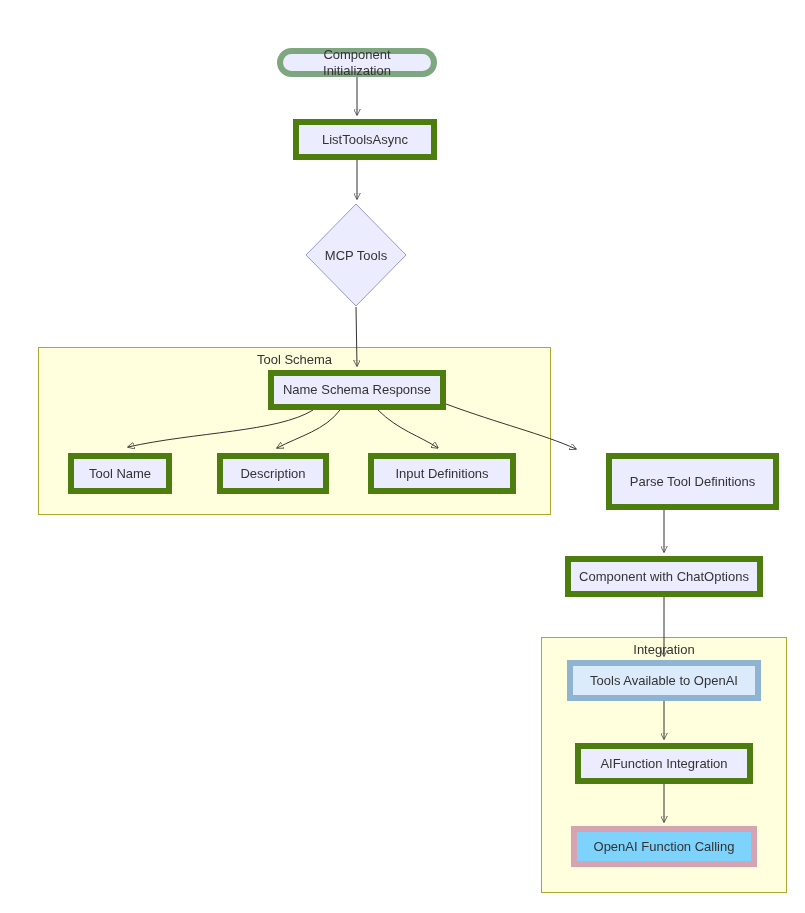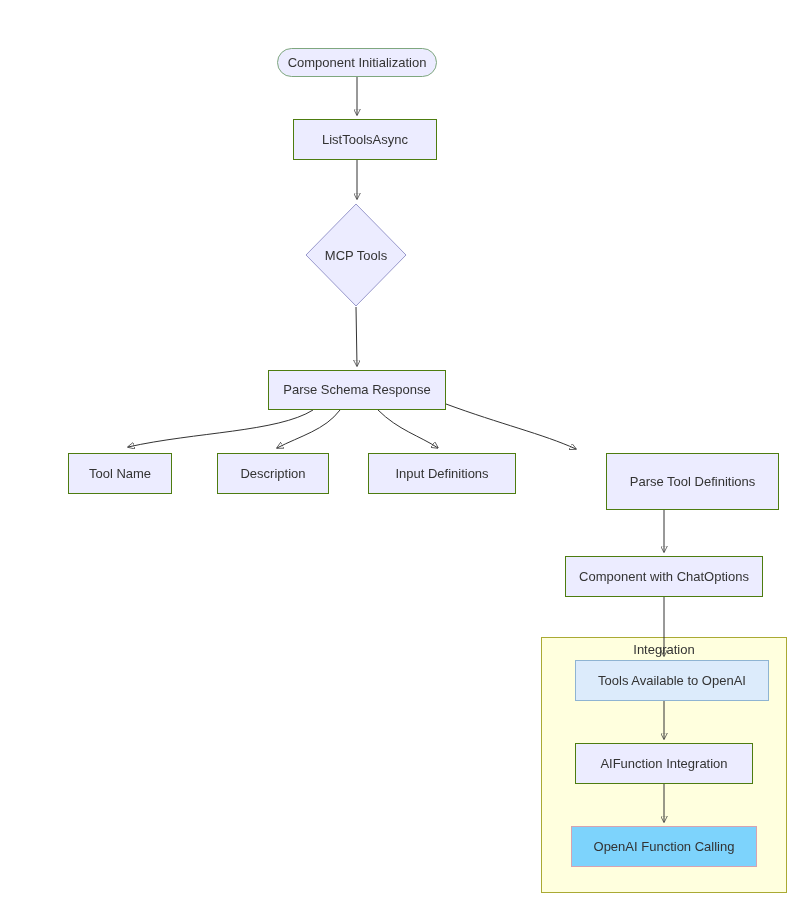--- a/index.html
+++ b/index.html
@@ -17,33 +17,32 @@
     overflow: hidden;
   }
   .node {
     position: absolute;
     display: flex;
     align-items: center;
     justify-content: center;
     text-align: center;
     box-sizing: border-box;
     background: #ECECFF;
-    border: 1px solid #4d7c0f;
+    border: 6px solid #4d7c0f;
     z-index: 3;
     padding: 2px 6px;
     line-height: 1.2;
   }
   .stadium {
     border-radius: 15px;
     border-color: #7FA77F;
   }
   .blue {
     background: #DCEBFB;
     border-color: #8FB4D2;
-    margin-left: 8px;
   }
   .pink {
     background: #7dd3fc;
     border-color: #D6A3B2;
   }
   .subgraph {
     position: absolute;
     box-sizing: border-box;
     background: #FFFFDE;
     border: 1px solid #AAAA33;
@@ -81,20 +80,23 @@
     align-items: center;
     justify-content: center;
     text-align: center;
   }
 </style>
 </head>
 <body>
 
 <div class="canvas">
 
+  <div class="subgraph" style="left:38px; top:347px; width:513px; height:168px;">
+    <div class="subgraph-label">Tool Schema</div>
+  </div>
 
   <div class="subgraph" style="left:541px; top:637px; width:246px; height:256px;">
     <div class="subgraph-label">Integration</div>
   </div>
 
   <svg class="edges" width="805" height="913" aria-hidden="true">
     <defs>
       <marker id="arrow" viewBox="0 0 10 10" refX="9" refY="5" markerWidth="7" markerHeight="7" orient="auto-start-reverse">
         <path d="M0,0 L10,5 L0,10 z" fill="#333333" stroke="none"></path>
       </marker>
@@ -132,21 +134,21 @@
   </div>
 
   <div class="diamond" style="left:305px; top:203px; width:102px; height:104px;">
     <svg width="102" height="104">
       <polygon points="51,1 101,52 51,103 1,52" fill="#ECECFF" stroke="#9999CC" stroke-width="1"></polygon>
     </svg>
     <div class="label">MCP Tools</div>
   </div>
 
   <div class="node" style="left:268px; top:370px; width:178px; height:40px;">
-    <span>Parse Schema Response</span>
+    <span>Name Schema Response</span>
   </div>
 
   <div class="node" style="left:68px; top:453px; width:104px; height:41px;">
     <span>Tool Name</span>
   </div>
 
   <div class="node" style="left:217px; top:453px; width:112px; height:41px;">
     <span>Description</span>
   </div>
 

